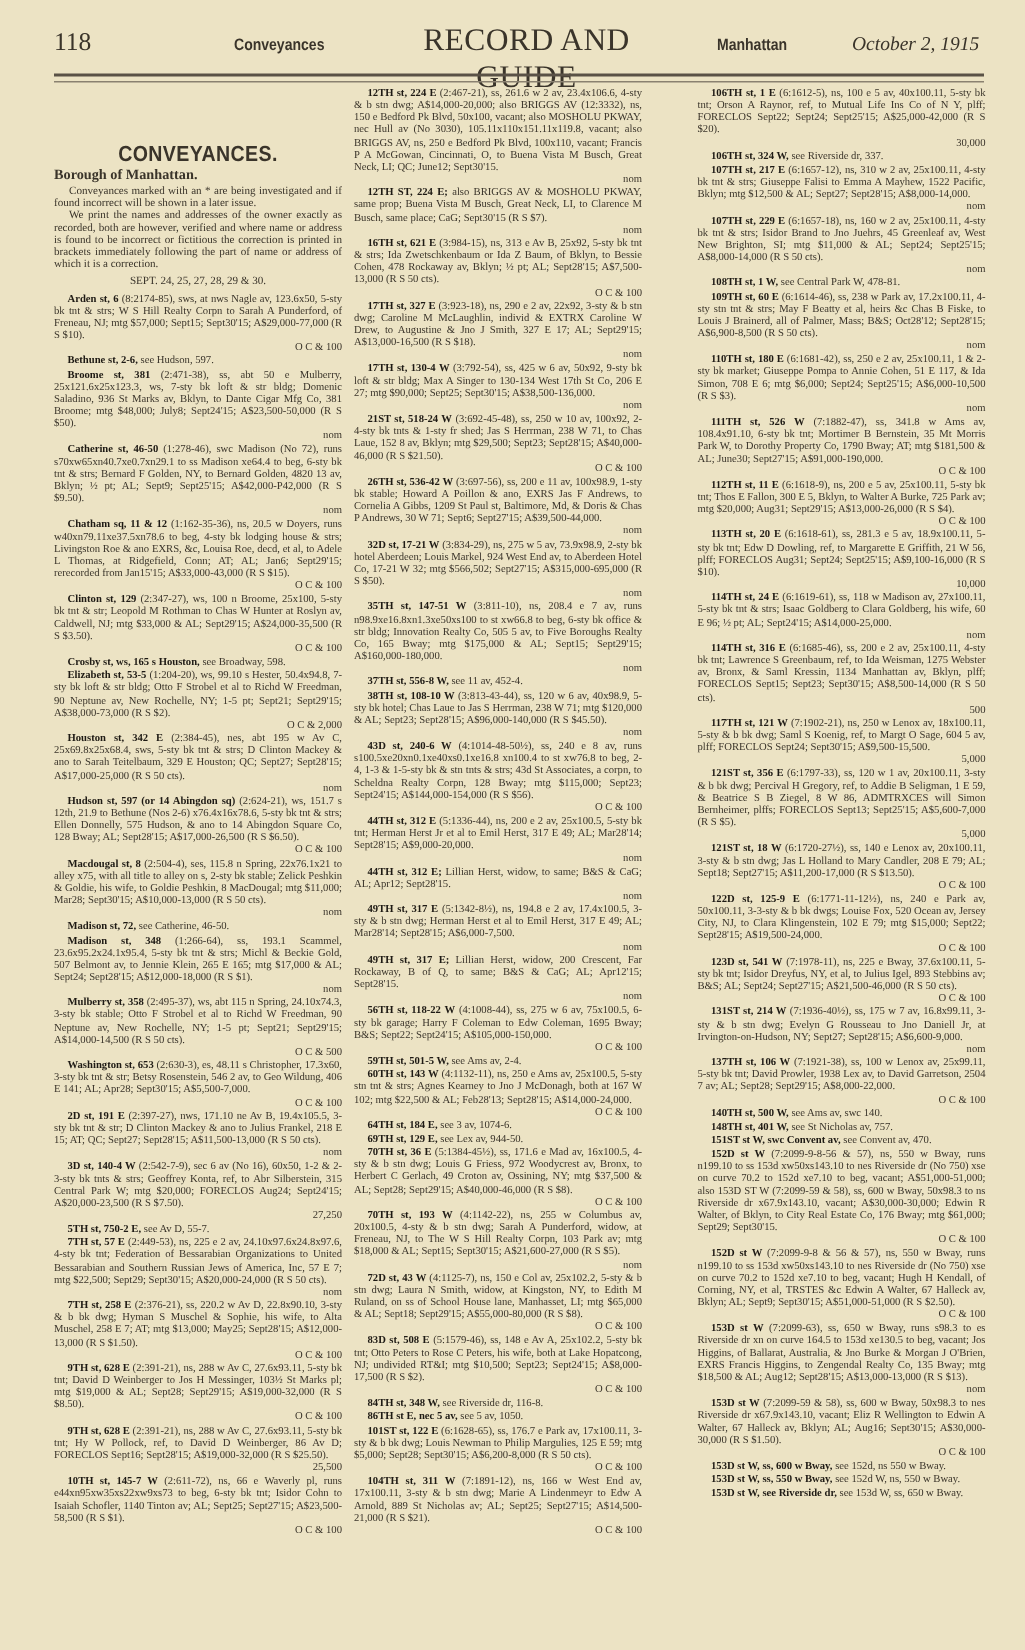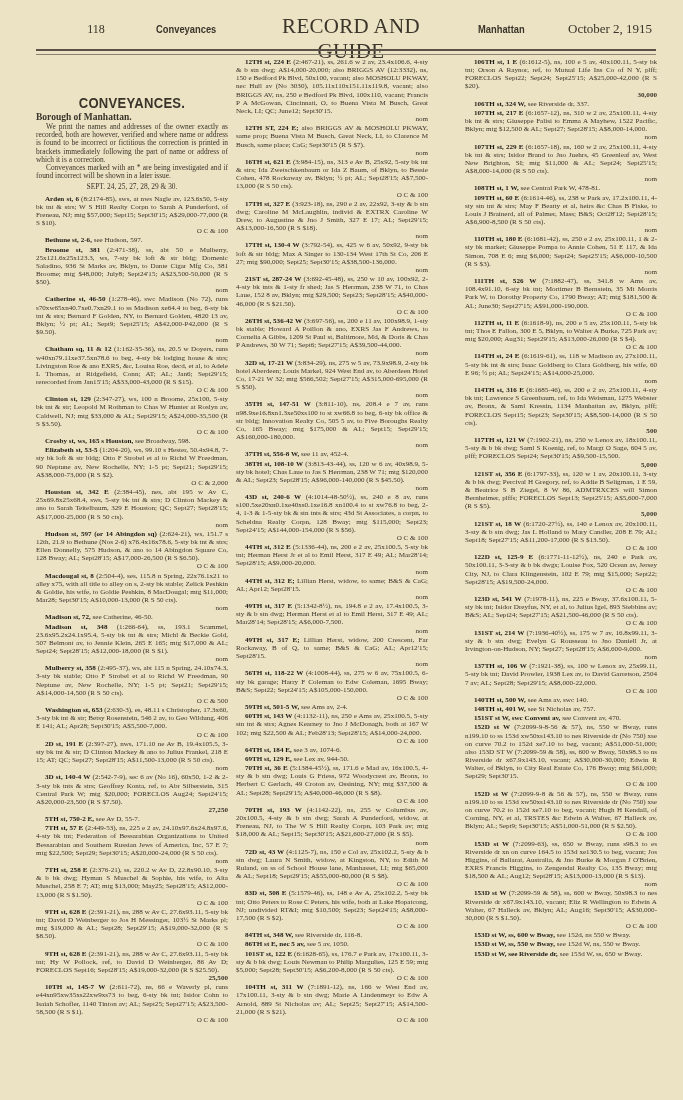--- a/index.html
+++ b/index.html
@@ -7,25 +7,25 @@
     width:683px; height:1100px; overflow:hidden;
     background:#ece3c4;
     color:#3a342a;
     font-family:"Liberation Serif","DejaVu Serif",serif;
     position:relative;
   }
   .header {
     position:absolute; left:36px; top:14px; width:620px; height:26px;
     display:flex; align-items:baseline;
   }
-  .page-num { font-size:12px; width:120px;text-align:center; }
+  .page-num { font-size:17px; width:120px; }
   .section { font-family:"Liberation Sans",sans-serif; font-weight:bold; font-size:11px; transform:scaleX(0.85); transform-origin:left; width:90px; }
   .masthead { font-size:21px; letter-spacing:0.3px; width:210px; text-align:center; }
   .borough { font-family:"Liberation Sans",sans-serif; font-weight:bold; font-size:11px; transform:scaleX(0.85); transform-origin:left; width:90px; margin-left:22px; }
-  .date { font-size:13px; margin-left:0; }
+  .date { font-size:13px; margin-left:0;font-style:italic; }
   .rule {
     position:absolute; left:36px; top:49px; width:620px; height:3px;
     border-top:2px solid #5a5246; border-bottom:1px solid #8a8170;
   }
   .col {
     position:absolute; top:58px; width:192px;
     font-size:7.1px; line-height:8.15px; text-align:justify;
   }
   .col1 { left:36px;margin-top:37px; }
   .col2 { left:236px; }
@@ -34,21 +34,21 @@
     font-family:"Liberation Sans",sans-serif; font-weight:bold;
     font-size:14.5px; text-align:center; letter-spacing:0.3px;
     line-height:16px; transform:scaleX(0.9);
   }
   .subtitle { font-weight:bold; font-size:9.5px; line-height:12px; }
   .intro p { margin:0; text-indent:10px; font-size:7.4px; line-height:8.2px; }
   .dates { text-align:center; margin:3px 0 3px 0; font-size:7.4px; }
   .entry { margin:0 0 1px 0; text-indent:9px; }
   .entry b { font-weight:bold; color:#1e1a14; }
   .amt { display:block; text-align:right; text-indent:0; }
-  .amt.bold { font-weight:bold; }
+  .amt.bold { font-weight:normal; }
   .footer {
     position:absolute; left:40px; top:1133px; width:620px;
     font-size:8px; letter-spacing:0.1px; white-space:nowrap;
   }
 </style>
 </head>
 <body>
 
 <div class="header">
   <span class="page-num">118</span>
@@ -56,22 +56,22 @@
   <span class="masthead">RECORD AND GUIDE</span>
   <span class="borough">Manhattan</span>
   <span class="date">October 2, 1915</span>
 </div>
 <div class="rule"></div>
 
 <div class="col col1">
   <div class="intro">
     <div class="title">CONVEYANCES.</div>
     <div class="subtitle">Borough of Manhattan.</div>
+    <p>Conveyances marked with an * are being investigated and if found incorrect will be shown in a later issue.</p>
     <p>We print the names and addresses of the owner exactly as recorded, both are however, verified and where name or address is found to be incorrect or fictitious the correction is printed in brackets immediately following the part of name or address of which it is a correction.</p>
-    <p>Conveyances marked with an * are being investigated and if found incorrect will be shown in a later issue.</p>
     <div class="dates">SEPT. 24, 25, 27, 28, 29 &amp; 30.</div>
   </div>
   <div class="entries">
       <p class="entry"><b>Arden st, 6</b> <span>(8:2174-85), sws, at nws Nagle av, 123.6x50, 5-sty bk tnt &amp; strs; W S Hill Realty Corpn to Sarah A Punderford, of Freneau, NJ; mtg $57,000; Sept15; Sept30'15; A$29,000-77,000 (R S $10).</span><span class="amt">O C &amp; 100</span></p>
       <p class="entry"><b>Bethune st, 2-6,</b> <span>see Hudson, 597.</span></p>
       <p class="entry"><b>Broome st, 381</b> <span>(2:471-38), ss, abt 50 e Mulberry, 25x121.6x25x123.3, ws, 7-sty bk loft &amp; str bldg; Domenic Saladino, 936 St Marks av, Bklyn, to Dante Cigar Mfg Co, 381 Broome; mtg $48,000; July8; Sept24'15; A$23,500-50,000 (R S $50).</span><span class="amt">nom</span></p>
       <p class="entry"><b>Catherine st, 46-50</b> <span>(1:278-46), swc Madison (No 72), runs s70xw65xn40.7xe0.7xn29.1 to ss Madison xe64.4 to beg, 6-sty bk tnt &amp; strs; Bernard F Golden, NY, to Bernard Golden, 4820 13 av, Bklyn; ½ pt; AL; Sept9; Sept25'15; A$42,000-P42,000 (R S $9.50).</span><span class="amt">nom</span></p>
       <p class="entry"><b>Chatham sq, 11 &amp; 12</b> <span>(1:162-35-36), ns, 20.5 w Doyers, runs w40xn79.11xe37.5xn78.6 to beg, 4-sty bk lodging house &amp; strs; Livingston Roe &amp; ano EXRS, &amp;c, Louisa Roe, decd, et al, to Adele L Thomas, at Ridgefield, Conn; AT; AL; Jan6; Sept29'15; rerecorded from Jan15'15; A$33,000-43,000 (R S $15).</span><span class="amt">O C &amp; 100</span></p>
       <p class="entry"><b>Clinton st, 129</b> <span>(2:347-27), ws, 100 n Broome, 25x100, 5-sty bk tnt &amp; str; Leopold M Rothman to Chas W Hunter at Roslyn av, Caldwell, NJ; mtg $33,000 &amp; AL; Sept29'15; A$24,000-35,500 (R S $3.50).</span><span class="amt">O C &amp; 100</span></p>
       <p class="entry"><b>Crosby st, ws, 165 s Houston,</b> <span>see Broadway, 598.</span></p>
@@ -94,21 +94,21 @@
     </div>
 </div>
 
 <div class="col col2">
   <div class="entries">
       <p class="entry"><b>12TH st, 224 E</b> <span>(2:467-21), ss, 261.6 w 2 av, 23.4x106.6, 4-sty &amp; b stn dwg; A$14,000-20,000; also BRIGGS AV (12:3332), ns, 150 e Bedford Pk Blvd, 50x100, vacant; also MOSHOLU PKWAY, nec Hull av (No 3030), 105.11x110x151.11x119.8, vacant; also BRIGGS AV, ns, 250 e Bedford Pk Blvd, 100x110, vacant; Francis P A McGowan, Cincinnati, O, to Buena Vista M Busch, Great Neck, LI; QC; June12; Sept30'15.</span><span class="amt">nom</span></p>
       <p class="entry"><b>12TH ST, 224 E;</b> <span>also BRIGGS AV &amp; MOSHOLU PKWAY, same prop; Buena Vista M Busch, Great Neck, LI, to Clarence M Busch, same place; CaG; Sept30'15 (R S $7).</span><span class="amt">nom</span></p>
       <p class="entry"><b>16TH st, 621 E</b> <span>(3:984-15), ns, 313 e Av B, 25x92, 5-sty bk tnt &amp; strs; Ida Zwetschkenbaum or Ida Z Baum, of Bklyn, to Bessie Cohen, 478 Rockaway av, Bklyn; ½ pt; AL; Sept28'15; A$7,500-13,000 (R S 50 cts).</span><span class="amt">O C &amp; 100</span></p>
       <p class="entry"><b>17TH st, 327 E</b> <span>(3:923-18), ns, 290 e 2 av, 22x92, 3-sty &amp; b stn dwg; Caroline M McLaughlin, individ &amp; EXTRX Caroline W Drew, to Augustine &amp; Jno J Smith, 327 E 17; AL; Sept29'15; A$13,000-16,500 (R S $18).</span><span class="amt">nom</span></p>
       <p class="entry"><b>17TH st, 130-4 W</b> <span>(3:792-54), ss, 425 w 6 av, 50x92, 9-sty bk loft &amp; str bldg; Max A Singer to 130-134 West 17th St Co, 206 E 27; mtg $90,000; Sept25; Sept30'15; A$38,500-136,000.</span><span class="amt">nom</span></p>
-      <p class="entry"><b>21ST st, 287-24 W</b> <span>(3:692-45-48), ss, 250 w 10 av, 100x92, 2-4-sty bk tnts &amp; 1-sty fr shed; Jas S Herrman, 238 W 71, to Chas Laue, 152 8 av, Bklyn; mtg $29,500; Sept23; Sept28'15; A$40,000-46,000 (R S $21.50).</span><span class="amt">O C &amp; 100</span></p>
+      <p class="entry"><b>21ST st, 518-24 W</b> <span>(3:692-45-48), ss, 250 w 10 av, 100x92, 2-4-sty bk tnts &amp; 1-sty fr shed; Jas S Herrman, 238 W 71, to Chas Laue, 152 8 av, Bklyn; mtg $29,500; Sept23; Sept28'15; A$40,000-46,000 (R S $21.50).</span><span class="amt">O C &amp; 100</span></p>
       <p class="entry"><b>26TH st, 536-42 W</b> <span>(3:697-56), ss, 200 e 11 av, 100x98.9, 1-sty bk stable; Howard A Poillon &amp; ano, EXRS Jas F Andrews, to Cornelia A Gibbs, 1209 St Paul st, Baltimore, Md, &amp; Doris &amp; Chas P Andrews, 30 W 71; Sept6; Sept27'15; A$39,500-44,000.</span><span class="amt">nom</span></p>
       <p class="entry"><b>32D st, 17-21 W</b> <span>(3:834-29), ns, 275 w 5 av, 73.9x98.9, 2-sty bk hotel Aberdeen; Louis Markel, 924 West End av, to Aberdeen Hotel Co, 17-21 W 32; mtg $566,502; Sept27'15; A$315,000-695,000 (R S $50).</span><span class="amt">nom</span></p>
       <p class="entry"><b>35TH st, 147-51 W</b> <span>(3:811-10), ns, 208.4 e 7 av, runs n98.9xe16.8xn1.3xe50xs100 to st xw66.8 to beg, 6-sty bk office &amp; str bldg; Innovation Realty Co, 505 5 av, to Five Boroughs Realty Co, 165 Bway; mtg $175,000 &amp; AL; Sept15; Sept29'15; A$160,000-180,000.</span><span class="amt">nom</span></p>
       <p class="entry"><b>37TH st, 556-8 W,</b> <span>see 11 av, 452-4.</span></p>
       <p class="entry"><b>38TH st, 108-10 W</b> <span>(3:813-43-44), ss, 120 w 6 av, 40x98.9, 5-sty bk hotel; Chas Laue to Jas S Herrman, 238 W 71; mtg $120,000 &amp; AL; Sept23; Sept28'15; A$96,000-140,000 (R S $45.50).</span><span class="amt">nom</span></p>
       <p class="entry"><b>43D st, 240-6 W</b> <span>(4:1014-48-50½), ss, 240 e 8 av, runs s100.5xe20xn0.1xe40xs0.1xe16.8 xn100.4 to st xw76.8 to beg, 2-4, 1-3 &amp; 1-5-sty bk &amp; stn tnts &amp; strs; 43d St Associates, a corpn, to Scheldna Realty Corpn, 128 Bway; mtg $115,000; Sept23; Sept24'15; A$144,000-154,000 (R S $56).</span><span class="amt">O C &amp; 100</span></p>
       <p class="entry"><b>44TH st, 312 E</b> <span>(5:1336-44), ns, 200 e 2 av, 25x100.5, 5-sty bk tnt; Herman Herst Jr et al to Emil Herst, 317 E 49; AL; Mar28'14; Sept28'15; A$9,000-20,000.</span><span class="amt">nom</span></p>
       <p class="entry"><b>44TH st, 312 E;</b> <span>Lillian Herst, widow, to same; B&amp;S &amp; CaG; AL; Apr12; Sept28'15.</span><span class="amt">nom</span></p>
       <p class="entry"><b>49TH st, 317 E</b> <span>(5:1342-8½), ns, 194.8 e 2 av, 17.4x100.5, 3-sty &amp; b stn dwg; Herman Herst et al to Emil Herst, 317 E 49; AL; Mar28'14; Sept28'15; A$6,000-7,500.</span><span class="amt">nom</span></p>
       <p class="entry"><b>49TH st, 317 E;</b> <span>Lillian Herst, widow, 200 Crescent, Far Rockaway, B of Q, to same; B&amp;S &amp; CaG; AL; Apr12'15; Sept28'15.</span><span class="amt">nom</span></p>
@@ -132,20 +132,21 @@
   <div class="entries">
       <p class="entry"><b>106TH st, 1 E</b> <span>(6:1612-5), ns, 100 e 5 av, 40x100.11, 5-sty bk tnt; Orson A Raynor, ref, to Mutual Life Ins Co of N Y, plff; FORECLOS Sept22; Sept24; Sept25'15; A$25,000-42,000 (R S $20).</span><span class="amt bold">30,000</span></p>
       <p class="entry"><b>106TH st, 324 W,</b> <span>see Riverside dr, 337.</span></p>
       <p class="entry"><b>107TH st, 217 E</b> <span>(6:1657-12), ns, 310 w 2 av, 25x100.11, 4-sty bk tnt &amp; strs; Giuseppe Falisi to Emma A Mayhew, 1522 Pacific, Bklyn; mtg $12,500 &amp; AL; Sept27; Sept28'15; A$8,000-14,000.</span><span class="amt">nom</span></p>
       <p class="entry"><b>107TH st, 229 E</b> <span>(6:1657-18), ns, 160 w 2 av, 25x100.11, 4-sty bk tnt &amp; strs; Isidor Brand to Jno Juehrs, 45 Greenleaf av, West New Brighton, SI; mtg $11,000 &amp; AL; Sept24; Sept25'15; A$8,000-14,000 (R S 50 cts).</span><span class="amt">nom</span></p>
       <p class="entry"><b>108TH st, 1 W,</b> <span>see Central Park W, 478-81.</span></p>
       <p class="entry"><b>109TH st, 60 E</b> <span>(6:1614-46), ss, 238 w Park av, 17.2x100.11, 4-sty stn tnt &amp; strs; May F Beatty et al, heirs &amp;c Chas B Fiske, to Louis J Brainerd, all of Palmer, Mass; B&amp;S; Oct28'12; Sept28'15; A$6,900-8,500 (R S 50 cts).</span><span class="amt">nom</span></p>
       <p class="entry"><b>110TH st, 180 E</b> <span>(6:1681-42), ss, 250 e 2 av, 25x100.11, 1 &amp; 2-sty bk market; Giuseppe Pompa to Annie Cohen, 51 E 117, &amp; Ida Simon, 708 E 6; mtg $6,000; Sept24; Sept25'15; A$6,000-10,500 (R S $3).</span><span class="amt">nom</span></p>
       <p class="entry"><b>111TH st, 526 W</b> <span>(7:1882-47), ss, 341.8 w Ams av, 108.4x91.10, 6-sty bk tnt; Mortimer B Bernstein, 35 Mt Morris Park W, to Dorothy Property Co, 1790 Bway; AT; mtg $181,500 &amp; AL; June30; Sept27'15; A$91,000-190,000.</span><span class="amt">O C &amp; 100</span></p>
       <p class="entry"><b>112TH st, 11 E</b> <span>(6:1618-9), ns, 200 e 5 av, 25x100.11, 5-sty bk tnt; Thos E Fallon, 300 E 5, Bklyn, to Walter A Burke, 725 Park av; mtg $20,000; Aug31; Sept29'15; A$13,000-26,000 (R S $4).</span><span class="amt">O C &amp; 100</span></p>
+      <p class="entry"><b>113TH st, 20 E</b> <span>(6:1618-61), ss, 281.3 e 5 av, 18.9x100.11, 5-sty bk tnt; Edw D Dowling, ref, to Margarette E Griffith, 21 W 56, plff; FORECLOS Aug31; Sept24; Sept25'15; A$9,100-16,000 (R S $10).</span><span class="amt bold">10,000</span></p>
       <p class="entry"><b>114TH st, 24 E</b> <span>(6:1619-61), ss, 118 w Madison av, 27x100.11, 5-sty bk tnt &amp; strs; Isaac Goldberg to Clara Goldberg, his wife, 60 E 96; ½ pt; AL; Sept24'15; A$14,000-25,000.</span><span class="amt">nom</span></p>
       <p class="entry"><b>114TH st, 316 E</b> <span>(6:1685-46), ss, 200 e 2 av, 25x100.11, 4-sty bk tnt; Lawrence S Greenbaum, ref, to Ida Weisman, 1275 Webster av, Bronx, &amp; Saml Kressin, 1134 Manhattan av, Bklyn, plff; FORECLOS Sept15; Sept23; Sept30'15; A$8,500-14,000 (R S 50 cts).</span><span class="amt bold">500</span></p>
       <p class="entry"><b>117TH st, 121 W</b> <span>(7:1902-21), ns, 250 w Lenox av, 18x100.11, 5-sty &amp; b bk dwg; Saml S Koenig, ref, to Margt O Sage, 604 5 av, plff; FORECLOS Sept24; Sept30'15; A$9,500-15,500.</span><span class="amt bold">5,000</span></p>
       <p class="entry"><b>121ST st, 356 E</b> <span>(6:1797-33), ss, 120 w 1 av, 20x100.11, 3-sty &amp; b bk dwg; Percival H Gregory, ref, to Addie B Seligman, 1 E 59, &amp; Beatrice S B Ziegel, 8 W 86, ADMTRXCES will Simon Bernheimer, plffs; FORECLOS Sept13; Sept25'15; A$5,600-7,000 (R S $5).</span><span class="amt bold">5,000</span></p>
       <p class="entry"><b>121ST st, 18 W</b> <span>(6:1720-27½), ss, 140 e Lenox av, 20x100.11, 3-sty &amp; b stn dwg; Jas L Holland to Mary Candler, 208 E 79; AL; Sept18; Sept27'15; A$11,200-17,000 (R S $13.50).</span><span class="amt">O C &amp; 100</span></p>
       <p class="entry"><b>122D st, 125-9 E</b> <span>(6:1771-11-12½), ns, 240 e Park av, 50x100.11, 3-3-sty &amp; b bk dwgs; Louise Fox, 520 Ocean av, Jersey City, NJ, to Clara Klingenstein, 102 E 79; mtg $15,000; Sept22; Sept28'15; A$19,500-24,000.</span><span class="amt">O C &amp; 100</span></p>
       <p class="entry"><b>123D st, 541 W</b> <span>(7:1978-11), ns, 225 e Bway, 37.6x100.11, 5-sty bk tnt; Isidor Dreyfus, NY, et al, to Julius Igel, 893 Stebbins av; B&amp;S; AL; Sept24; Sept27'15; A$21,500-46,000 (R S 50 cts).</span><span class="amt">O C &amp; 100</span></p>
       <p class="entry"><b>131ST st, 214 W</b> <span>(7:1936-40½), ss, 175 w 7 av, 16.8x99.11, 3-sty &amp; b stn dwg; Evelyn G Rousseau to Jno Daniell Jr, at Irvington-on-Hudson, NY; Sept27; Sept28'15; A$6,600-9,000.</span><span class="amt">nom</span></p>
       <p class="entry"><b>137TH st, 106 W</b> <span>(7:1921-38), ss, 100 w Lenox av, 25x99.11, 5-sty bk tnt; David Prowler, 1938 Lex av, to David Garretson, 2504 7 av; AL; Sept28; Sept29'15; A$8,000-22,000.</span><span class="amt">O C &amp; 100</span></p>
       <p class="entry"><b>140TH st, 500 W,</b> <span>see Ams av, swc 140.</span></p>

